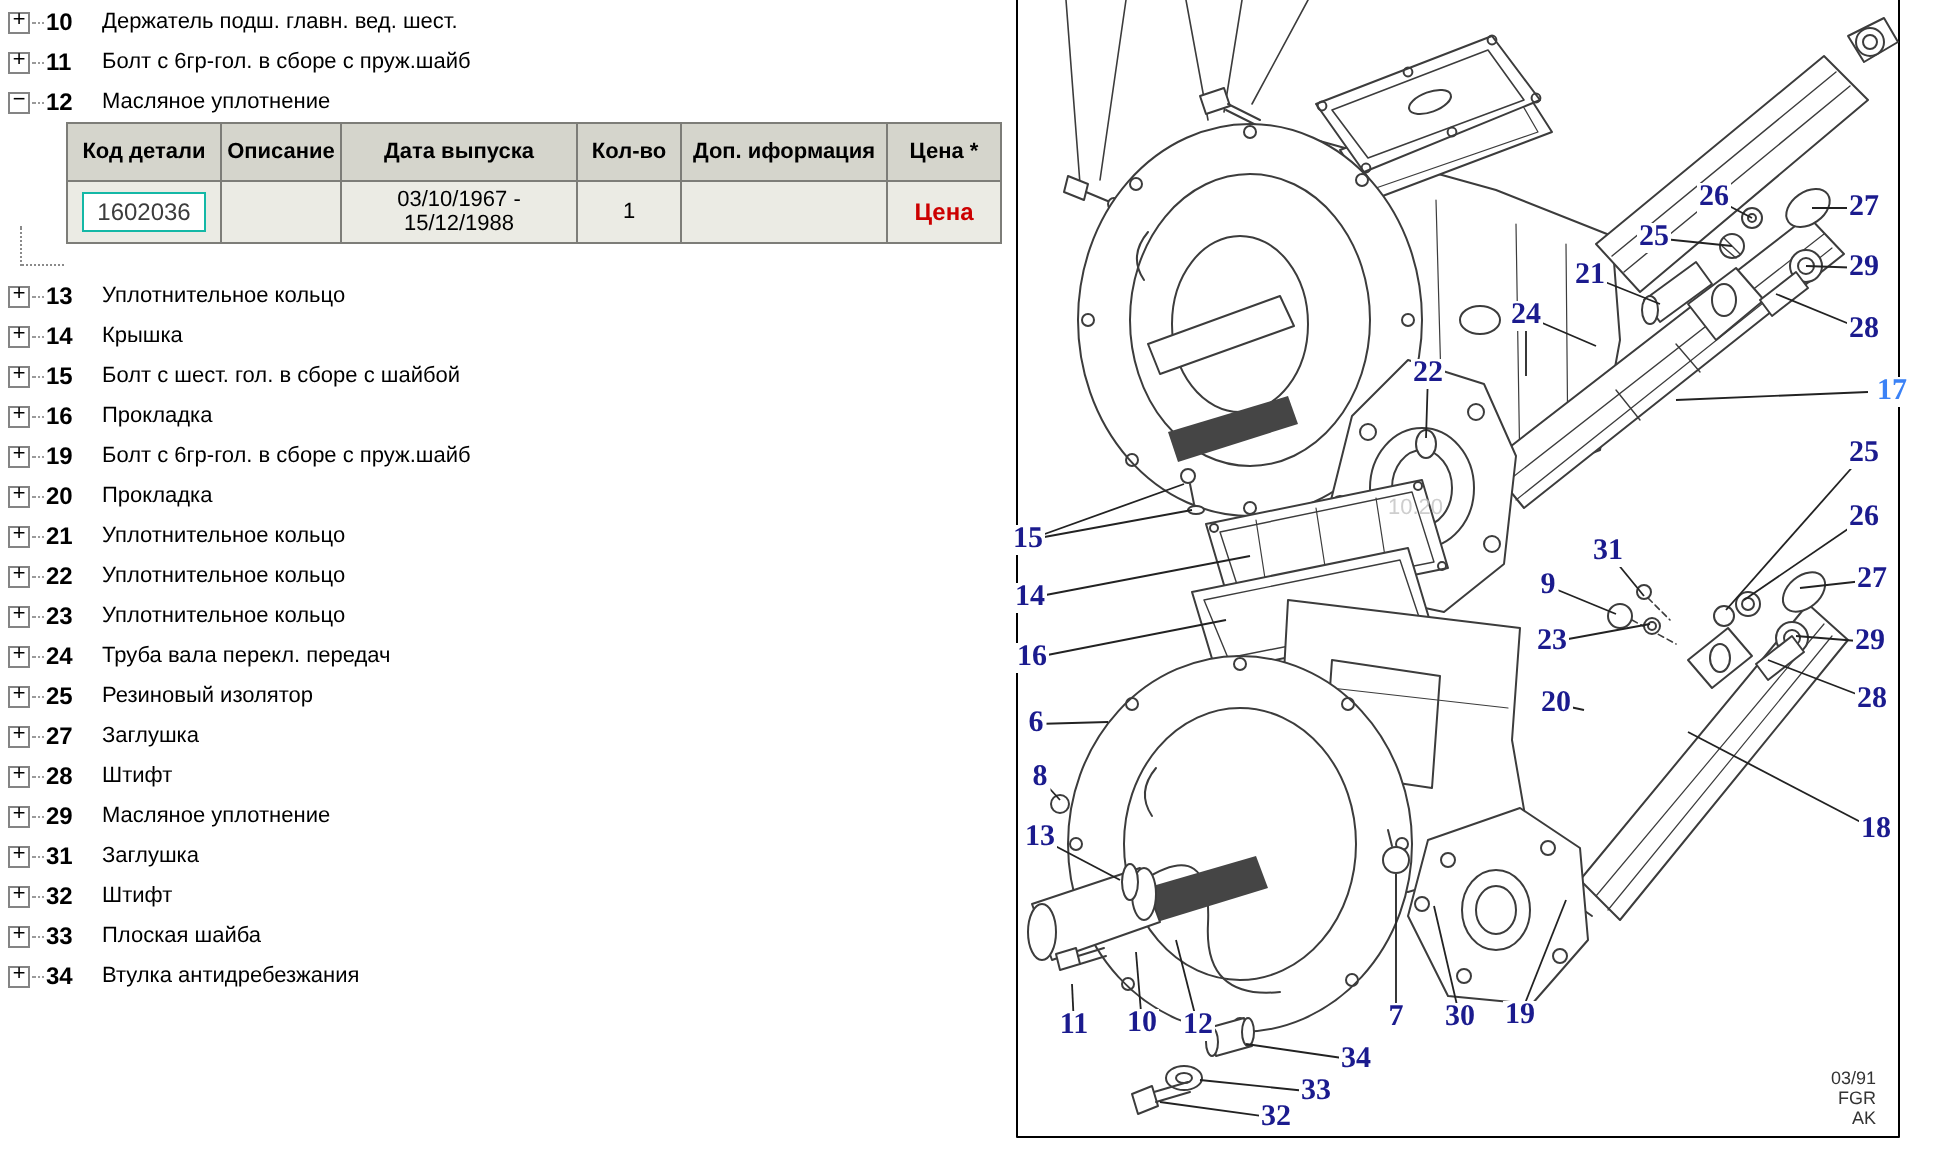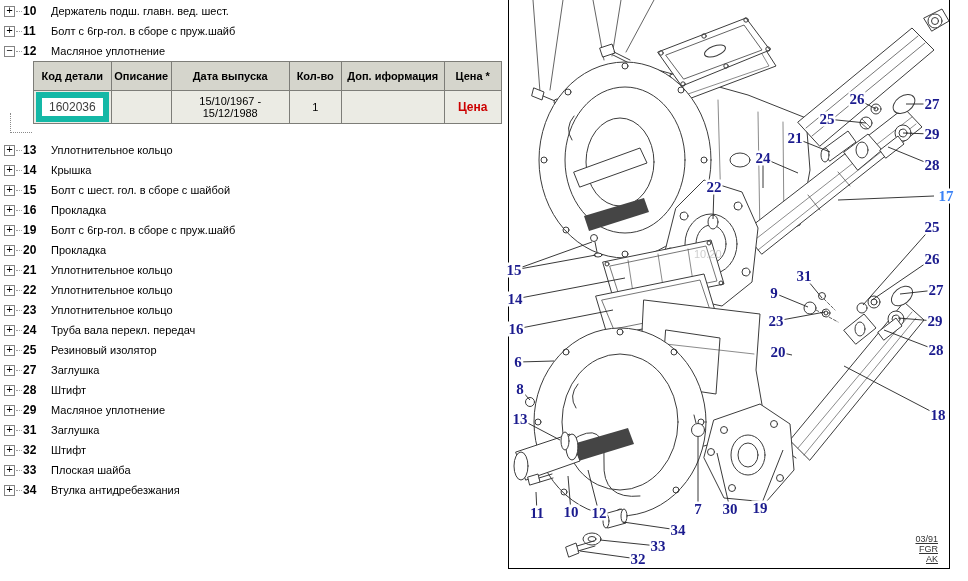--- a/index.html
+++ b/index.html
@@ -18,33 +18,33 @@
   
   .connector{position:absolute;left:10px;top:52px;width:21px;height:19px;
       border-left:1px dotted #8a8a8a;border-bottom:1px dotted #8a8a8a;}
   
   .parts-table{border-collapse:collapse;margin:0 0 13px 33px;table-layout:fixed;
       border:1px solid #565656;}
   .parts-table th,.parts-table td{border:1px solid #7d7d78;text-align:center;
       vertical-align:middle;padding:1px 2px;box-sizing:border-box;}
   .parts-table th{background:#d5d5cc;font-size:11px;font-weight:bold;height:29px;}
   .parts-table td{background:#ebebe4;font-size:11px;height:31px;}
-  .code-box{display:inline-block;background:#fff;border:6px solid #14b8a6;
+  .code-box{display:inline-block;background:#fff;border:1px solid #14b8a6;
       padding:2px 7px;font-size:12px;color:#3c3c3c;}
   .price-link{color:#cc0000;font-weight:bold;font-size:12px;text-decoration:none;cursor:pointer;}
   
   .diagram-panel{position:absolute;left:508px;top:0;width:460px;height:581px;background:#fff;}
   .diagram-panel svg{position:absolute;left:0;top:0;}
   .watermark{position:absolute;left:0;right:18px;top:206px;text-align:center;
       font-size:37px;letter-spacing:1px;color:#9a9a9a;opacity:.5;white-space:nowrap;
       pointer-events:none;z-index:3;}
   .watermark-date{position:absolute;left:186px;top:248px;font-size:11px;color:#c2c2c2;
       opacity:.8;pointer-events:none;z-index:3;}
   .stamp{position:absolute;right:30px;top:534px;text-align:right;font-size:9px;
-      line-height:10px;color:#333;z-index:4;text-decoration:underline;}
+      line-height:10px;color:#333;z-index:4;}
   .dlabel{position:absolute;transform:translate(-50%,-50%);font-family:"Liberation Serif",serif;
       font-weight:bold;font-size:15px;color:#1b1b8e;background:#fff;padding:0 1px;
       line-height:1;z-index:5;cursor:pointer;}
 </style>
 </head>
 <body>
 
 <div class="app">
 
   <div class="left-panel">
@@ -90,21 +90,21 @@
               <th>Цена *</th>
             </tr>
           </thead>
         <tbody>
           <tr>
             <td>
               <span class="code-box">1602036</span>
             </td>
             <td></td>
             <td>
-              <div>15/10/1967 -</div>
+              <div>03/10/1967 -</div>
               <div>15/12/1988</div>
             </td>
             <td>1</td>
             <td></td>
             <td>
               <a class="price-link">Цена</a>
             </td>
           </tr>
         </tbody>
       </table>

